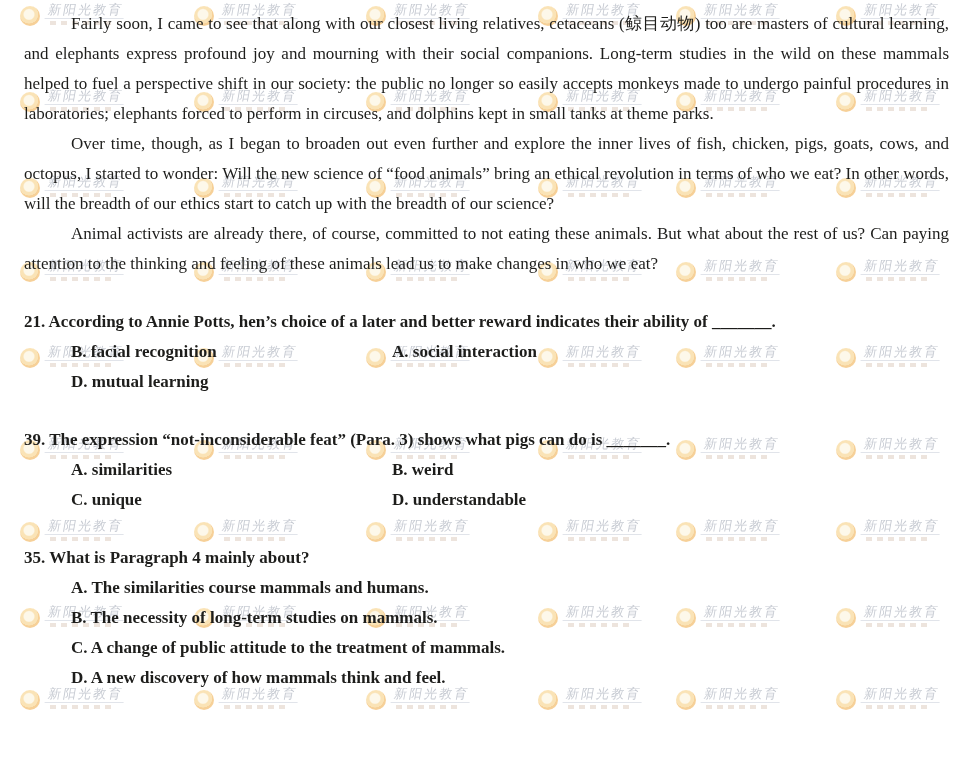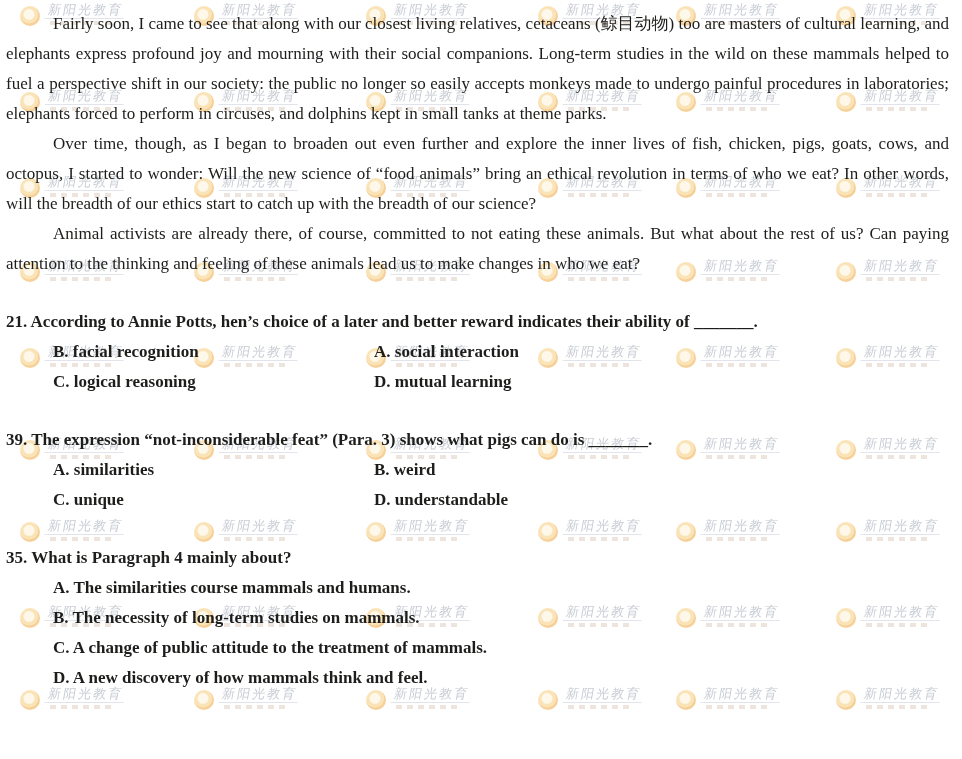--- a/index.html
+++ b/index.html
@@ -46,21 +46,21 @@
     padding:0 2px 1px 2px;
   }
   .wm-sub{
     margin-top:2px;margin-left:4px;width:66px;height:4px;opacity:.65;
     background:repeating-linear-gradient(90deg,var(--wm-marks) 0 6px,transparent 6px 11px);
   }
 
   
   .content{
     position:relative;z-index:1;
-    padding:9px 13px 0 6px;
+    padding:9px 13px 0 24px;
     font-size:17px;line-height:30px;color:var(--ink);
   }
   p.para{margin:0;text-indent:47px;text-align:justify;}
   .question{margin-top:28px;font-weight:bold;}
   .q-stem{white-space:nowrap;}
   .opts-grid{
     display:grid;grid-template-columns:321px 1fr;
     padding-left:47px;
   }
   .opts-list{padding-left:47px;}
@@ -456,21 +456,20 @@
 
     <p class="para">Fairly soon, I came to see that along with our closest living relatives, cetaceans (鲸目动物) too are masters of cultural learning, and elephants express profound joy and mourning with their social companions. Long-term studies in the wild on these mammals helped to fuel a perspective shift in our society: the public no longer so easily accepts monkeys made to undergo painful procedures in laboratories; elephants forced to perform in circuses, and dolphins kept in small tanks at theme parks.</p>
     <p class="para">Over time, though, as I began to broaden out even further and explore the inner lives of fish, chicken, pigs, goats, cows, and octopus, I started to wonder: Will the new science of “food animals” bring an ethical revolution in terms of who we eat? In other words, will the breadth of our ethics start to catch up with the breadth of our science?</p>
     <p class="para">Animal activists are already there, of course, committed to not eating these animals. But what about the rest of us? Can paying attention to the thinking and feeling of these animals lead us to make changes in who we eat?</p>
 
     <div class="question">
       <div class="q-stem"><span>21.</span> <span>According to Annie Potts, hen’s choice of a later and better reward indicates their ability of _______.</span></div>
       <div class="opts-grid">
         <span class="opt">B. facial recognition</span>
         <span class="opt">A. social interaction</span>
-        <span class="opt">C. logical reasoning</span>
         <span class="opt">D. mutual learning</span>
       </div>
     </div>
 
     <div class="question">
       <div class="q-stem"><span>39.</span> <span>The expression “not-inconsiderable feat” (Para. 3) shows what pigs can do is _______.</span></div>
       <div class="opts-grid">
         <span class="opt">A. similarities</span>
         <span class="opt">B. weird</span>
         <span class="opt">C. unique</span>

